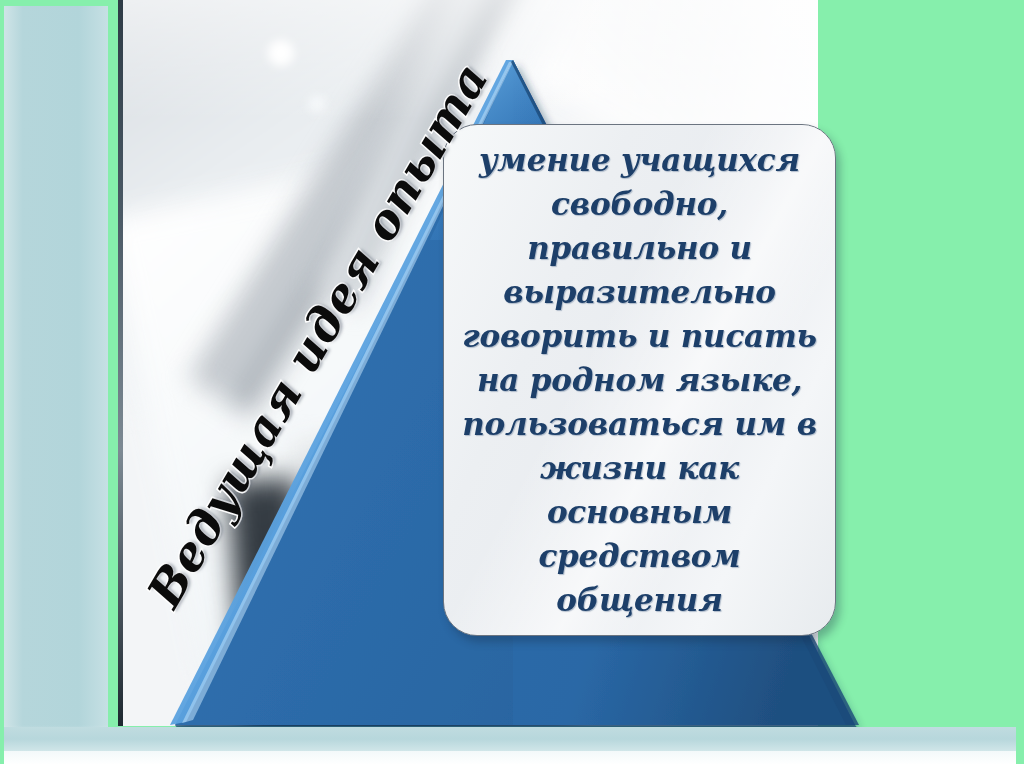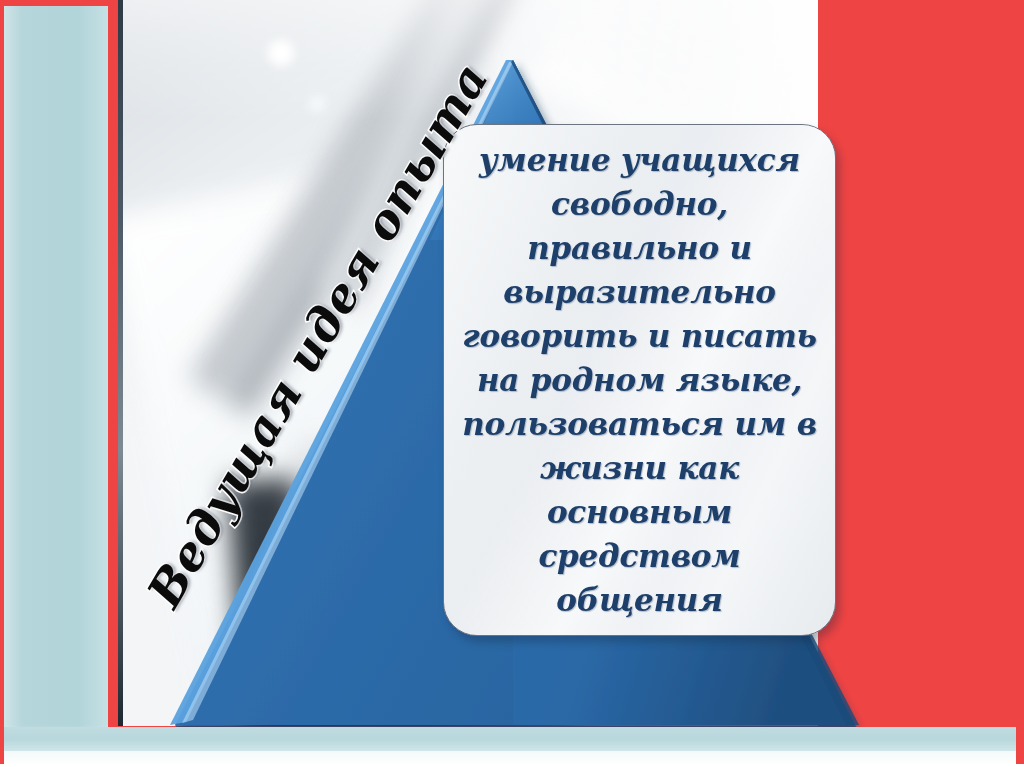--- a/index.html
+++ b/index.html
@@ -11,21 +11,21 @@
     width: 1024px;
     height: 767px;
     overflow: hidden;
     font-family: "Liberation Serif", serif;
   }
 
   #slide {
     position: relative;
     width: 1024px;
     height: 764px;
-    background: #ef4444;
+    background: #86efac;
     overflow: hidden;
   }
 
   
   .band-left {
     position: absolute;
     left: 4px;
     top: 6px;
     width: 104px;
     height: 745px;

